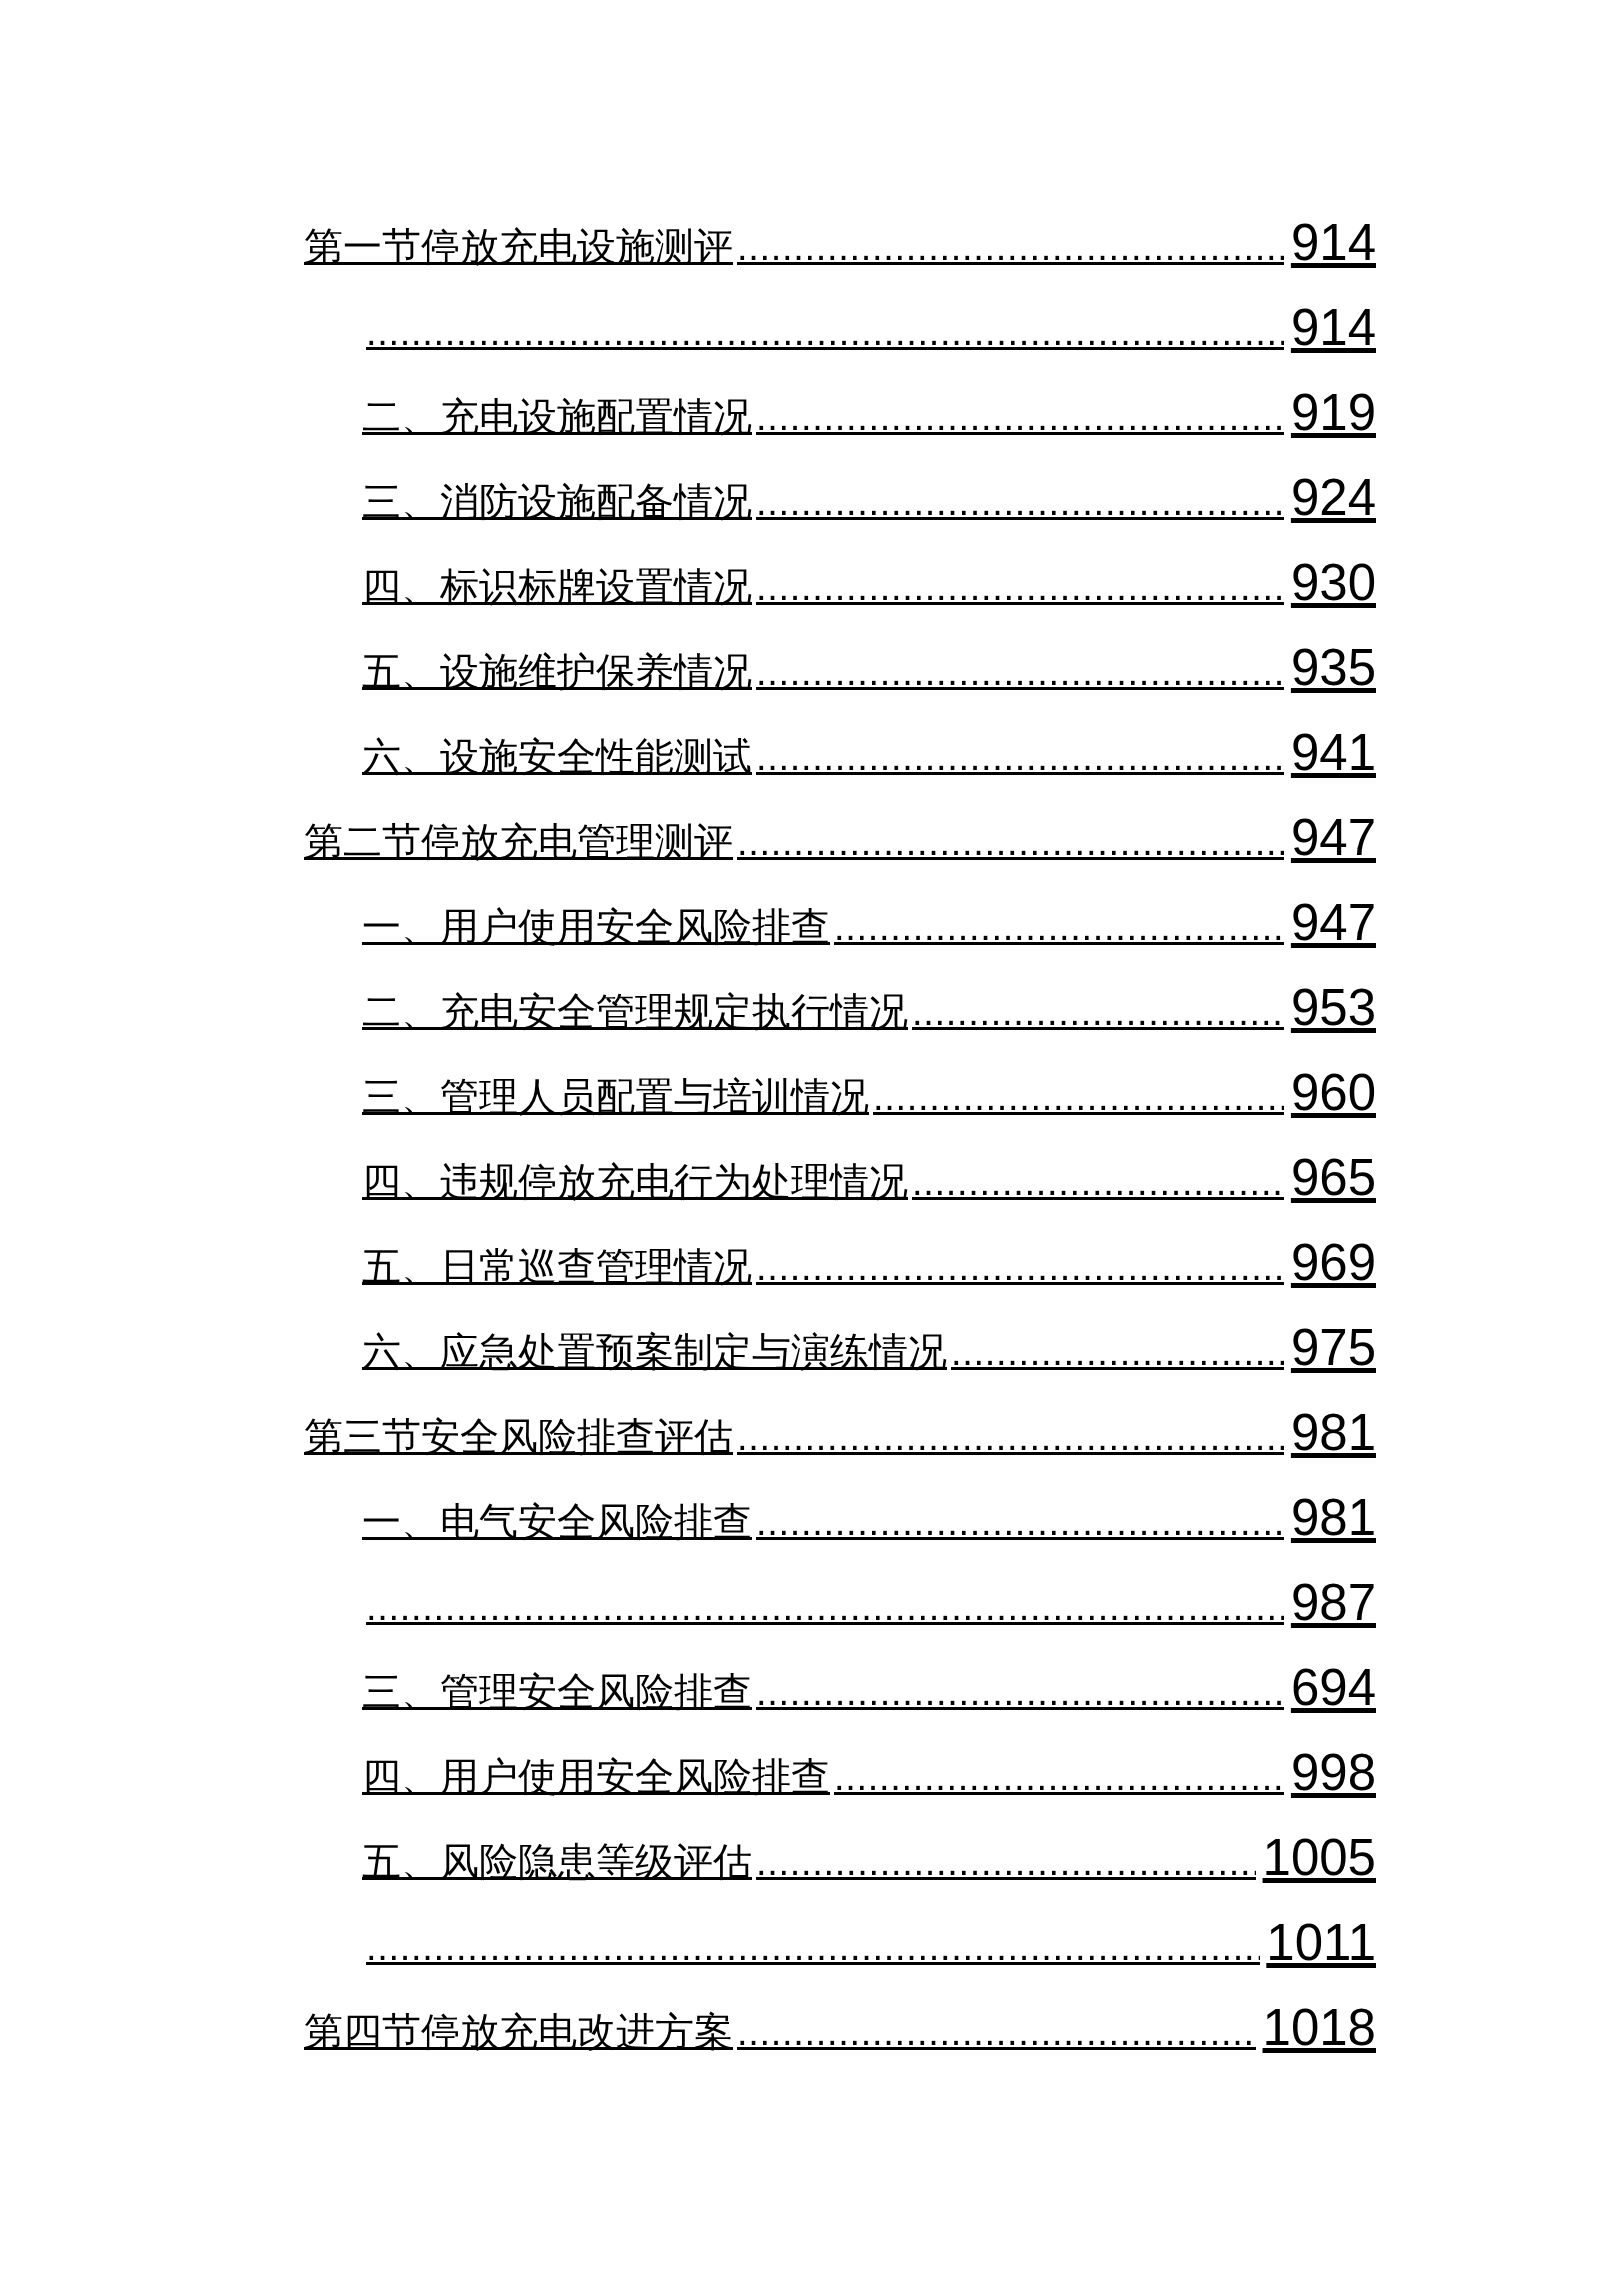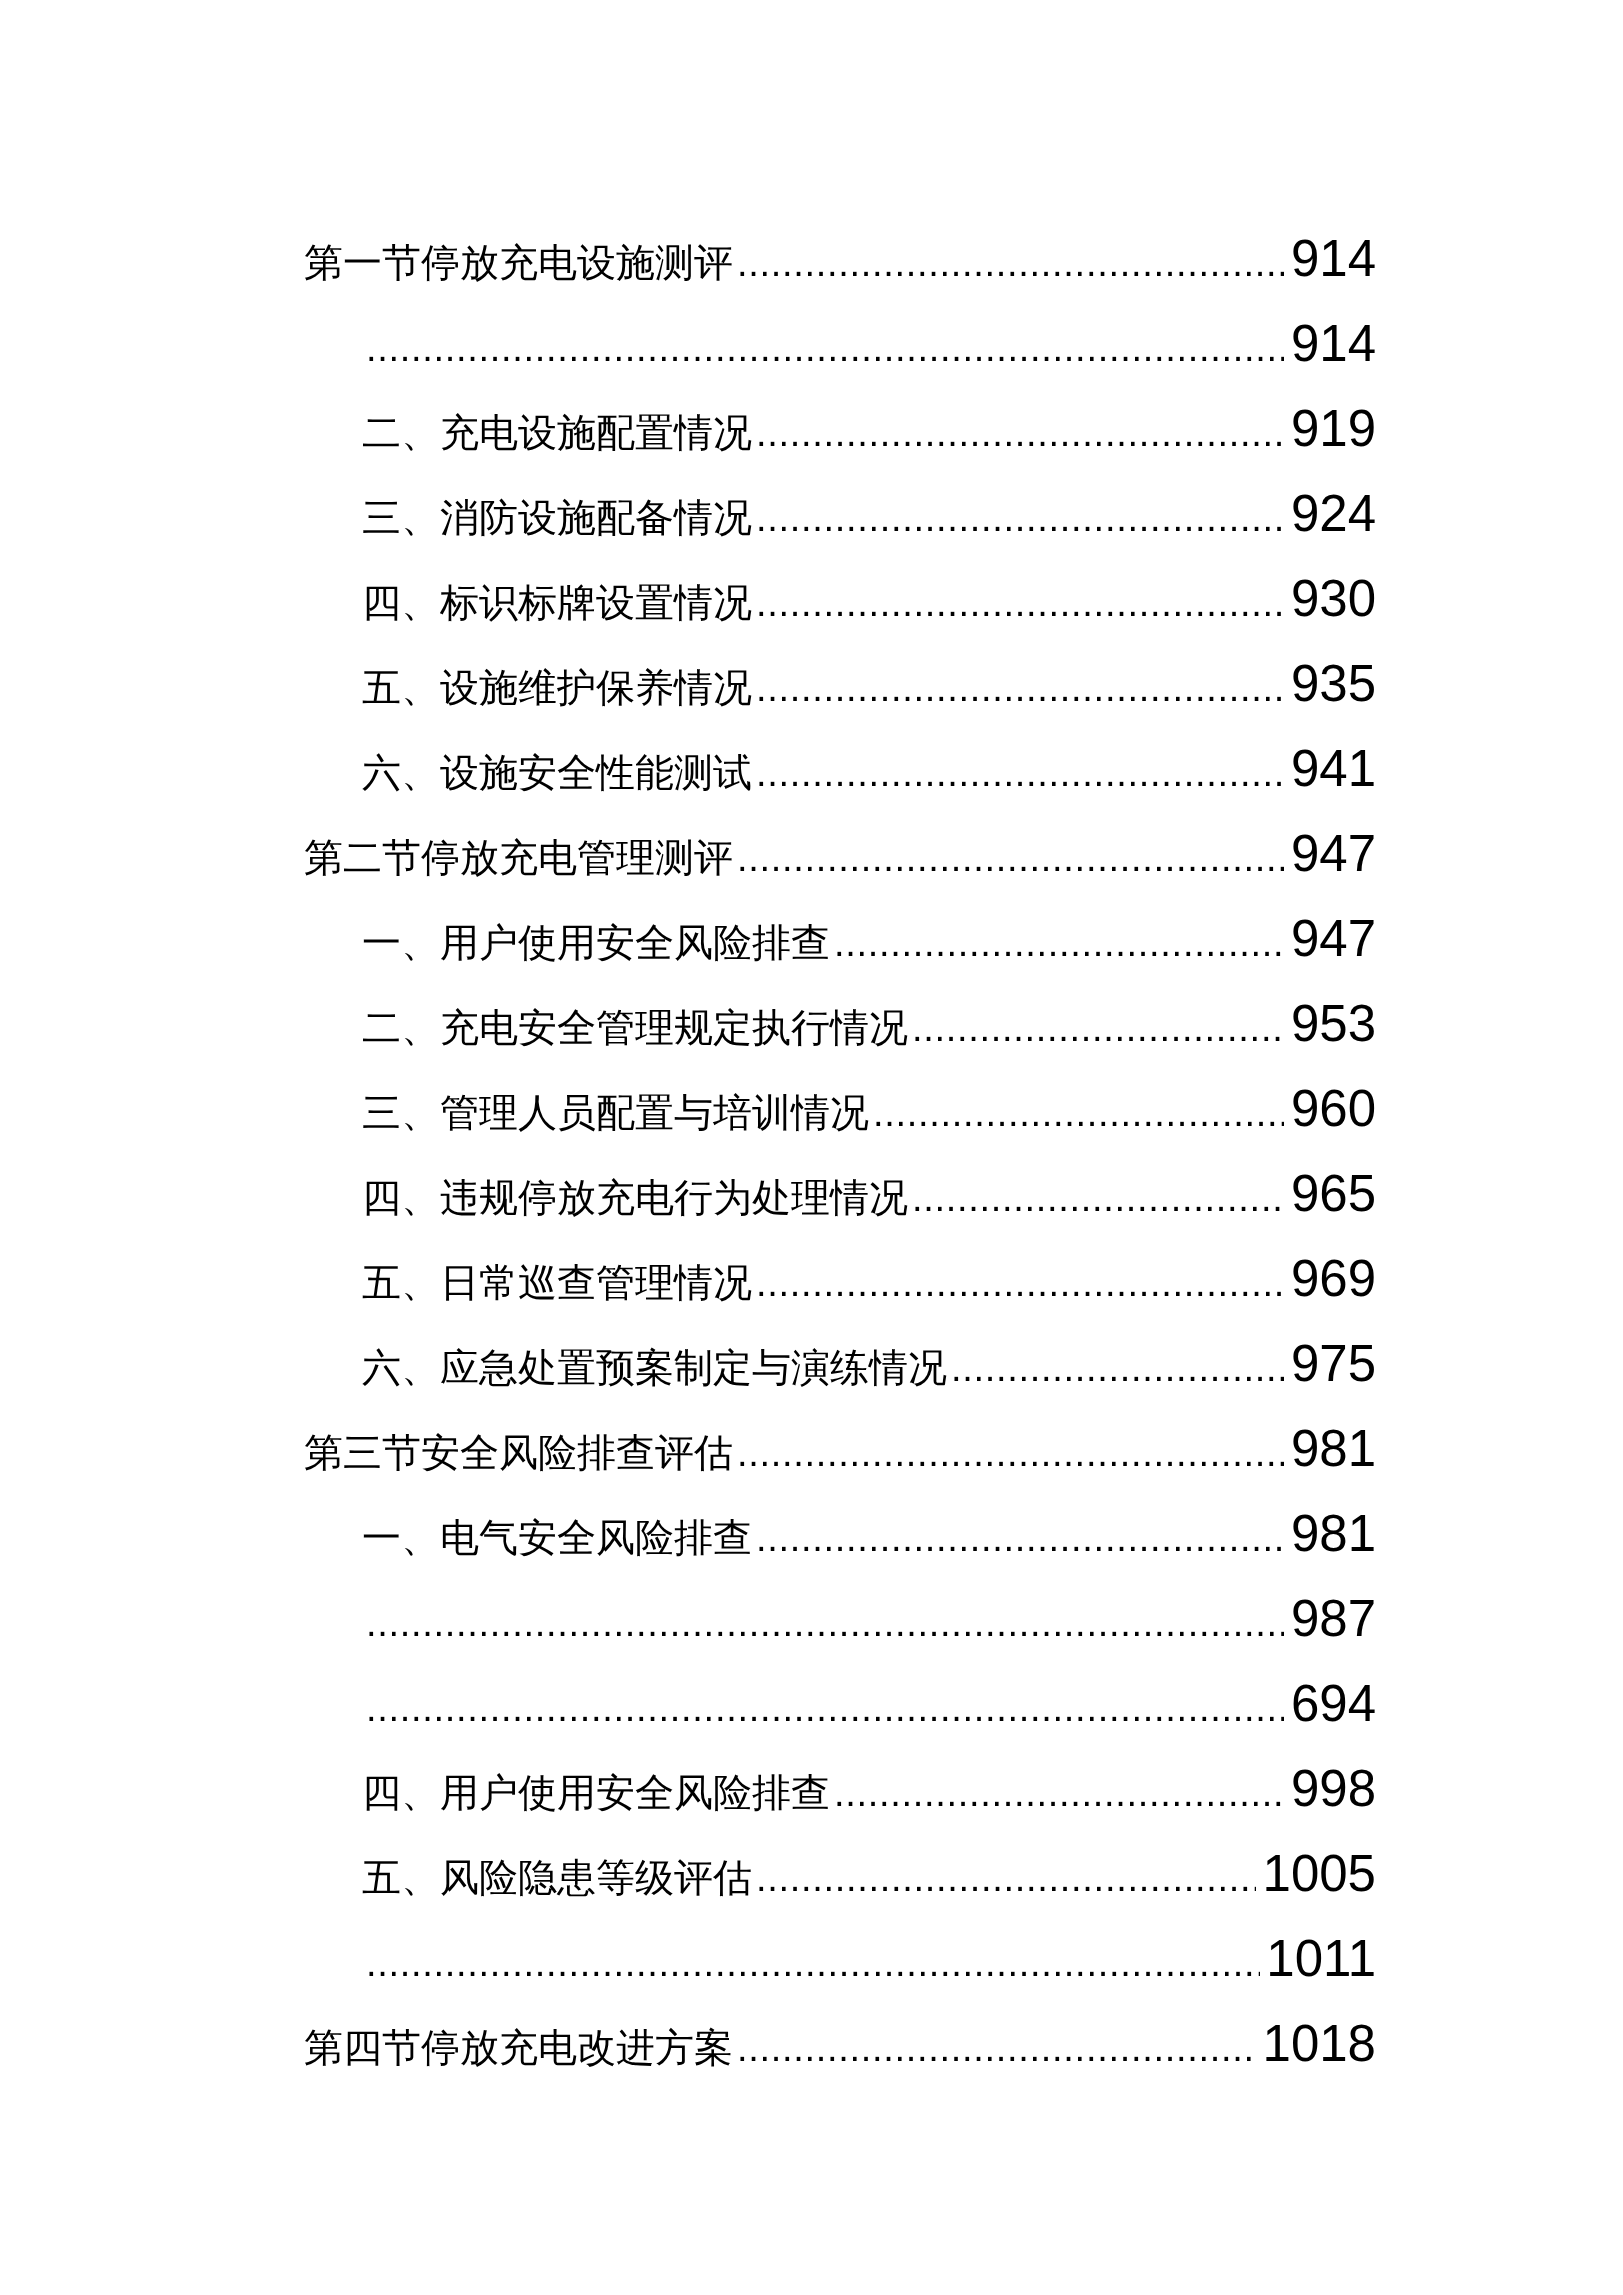--- a/index.html
+++ b/index.html
@@ -15,22 +15,23 @@
     color: #000000;
   }
   .page {
     position: absolute;
     inset: 0;
     background: #ffffff;
   }
   .toc {
     position: absolute;
     left: 304px;
-    top: 236px;
+    top: 220px;
     width: 1072px;
+    text-decoration: underline;
   }
   .toc-row {
     display: flex;
     align-items: baseline;
     height: 85px;
   }
   .toc-row.lvl2 {
     padding-left: 58px;
   }
   .toc-title {
@@ -141,20 +142,21 @@
       <div class="toc-row lvl2">
     <span class="toc-title">一、电气安全风险排查</span>
     <span class="toc-leader">............................................................................................................................................................................................................................</span>
     <span class="toc-page">981</span>
   </div>
       <div class="toc-row lvl2">
     <span class="toc-leader">............................................................................................................................................................................................................................</span>
     <span class="toc-page">987</span>
   </div>
       <div class="toc-row lvl2">
+    <span class="toc-title">三、管理安全风险排查</span>
     <span class="toc-leader">............................................................................................................................................................................................................................</span>
     <span class="toc-page">694</span>
   </div>
       <div class="toc-row lvl2">
     <span class="toc-title">四、用户使用安全风险排查</span>
     <span class="toc-leader">............................................................................................................................................................................................................................</span>
     <span class="toc-page">998</span>
   </div>
       <div class="toc-row lvl2">
     <span class="toc-title">五、风险隐患等级评估</span>

